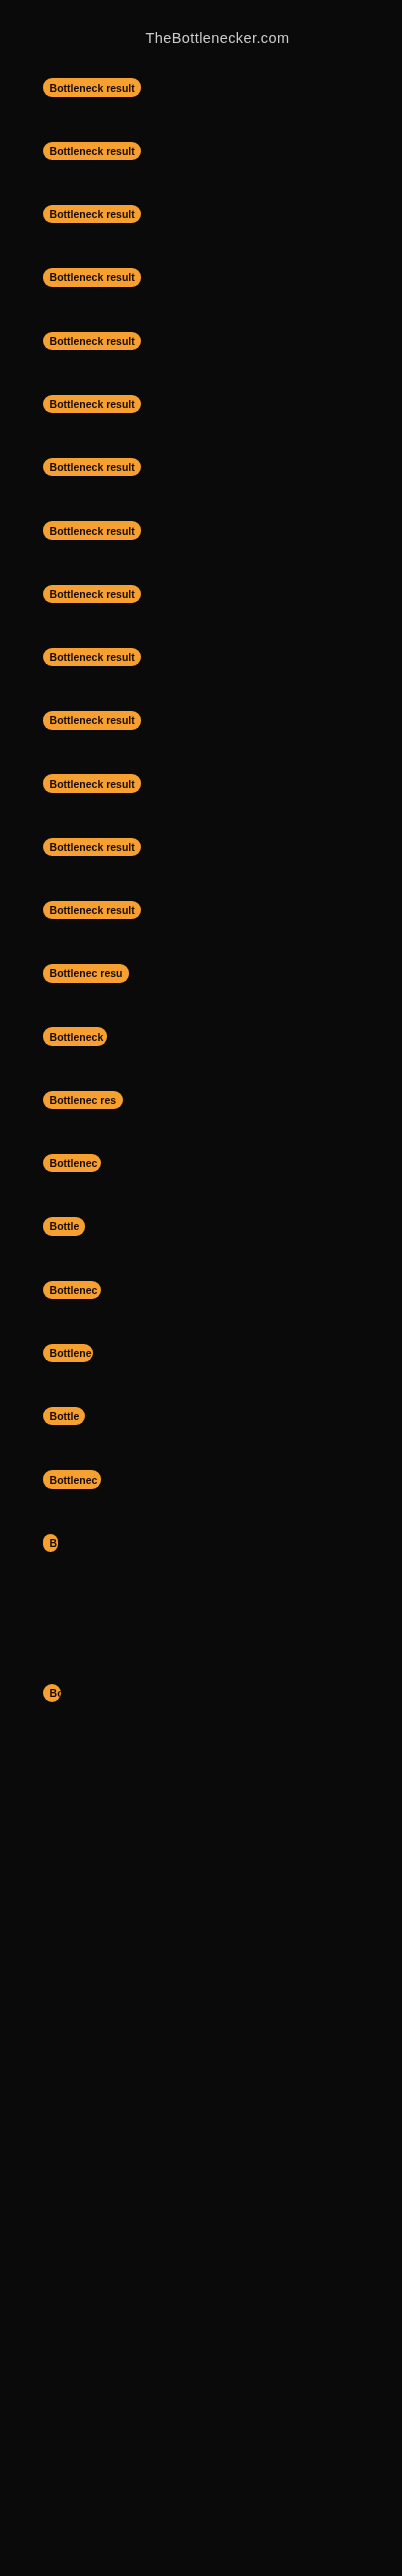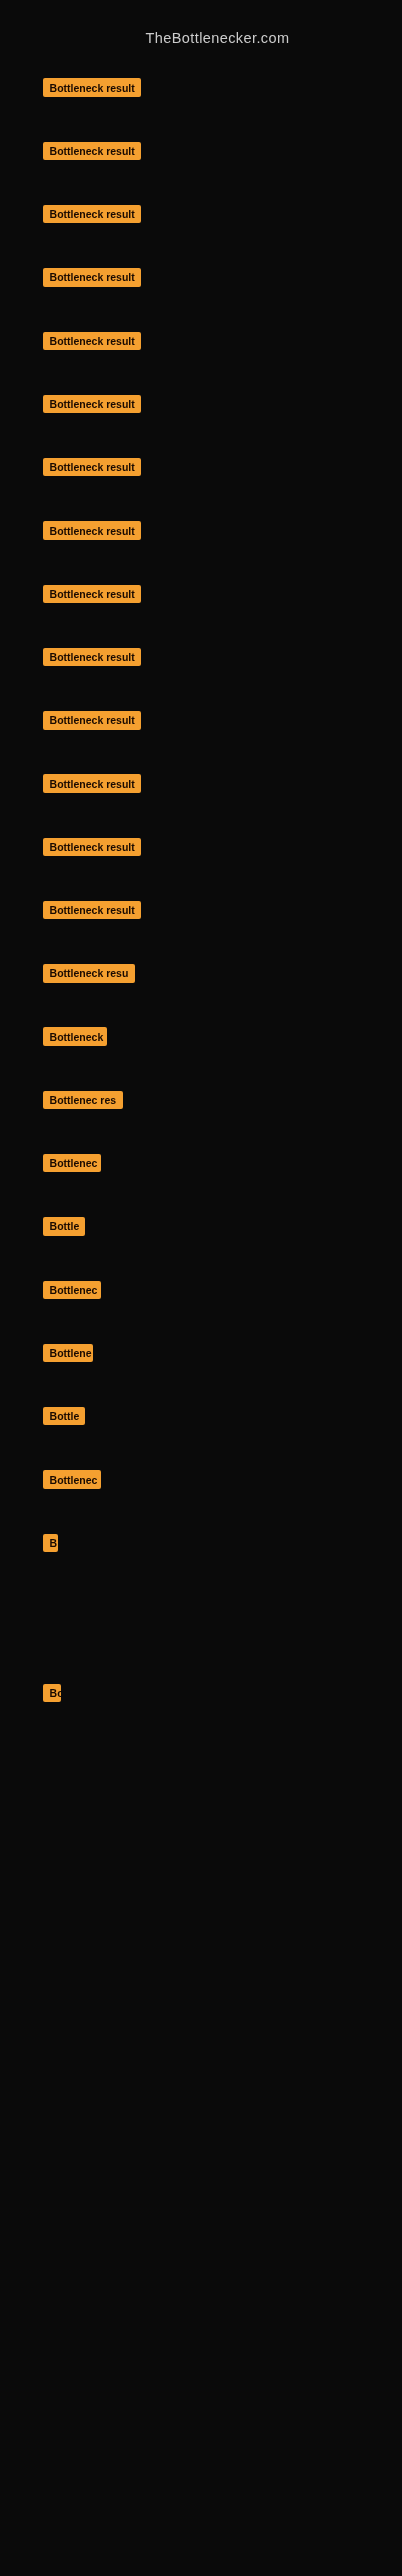--- a/index.html
+++ b/index.html
@@ -29,21 +29,21 @@
       display: flex;
       align-items: flex-start;
     }
 
     .bottleneck-badge {
       background-color: #f5a030;
       color: #1a0a00;
       font-size: 10.5px;
       font-weight: bold;
       padding: 3.2px 6.4px;
-      border-radius: 2px;
+      border-radius: 9px;
       white-space: nowrap;
       overflow: hidden;
       display: inline-block;
     }
   </style>
 </head>
 <body>
 
 <div class="site-title">TheBottlenecker.com</div>
 
@@ -84,21 +84,21 @@
     <div class="bottleneck-row">
       <span class="bottleneck-badge" style="max-width: 113px;">Bottleneck result</span>
     </div>
     <div class="bottleneck-row">
       <span class="bottleneck-badge" style="max-width: 113px;">Bottleneck result</span>
     </div>
     <div class="bottleneck-row">
       <span class="bottleneck-badge" style="max-width: 113px;">Bottleneck result</span>
     </div>
     <div class="bottleneck-row">
-      <span class="bottleneck-badge" style="max-width: 95px;">Bottleneck resu</span>
+      <span class="bottleneck-badge" style="max-width: 95px;">Bottlenec resu</span>
     </div>
     <div class="bottleneck-row">
       <span class="bottleneck-badge" style="max-width: 64px;">Bottleneck</span>
     </div>
     <div class="bottleneck-row">
       <span class="bottleneck-badge" style="max-width: 86px;">Bottlenec res</span>
     </div>
     <div class="bottleneck-row">
       <span class="bottleneck-badge" style="max-width: 58px;">Bottlenec</span>
     </div>

